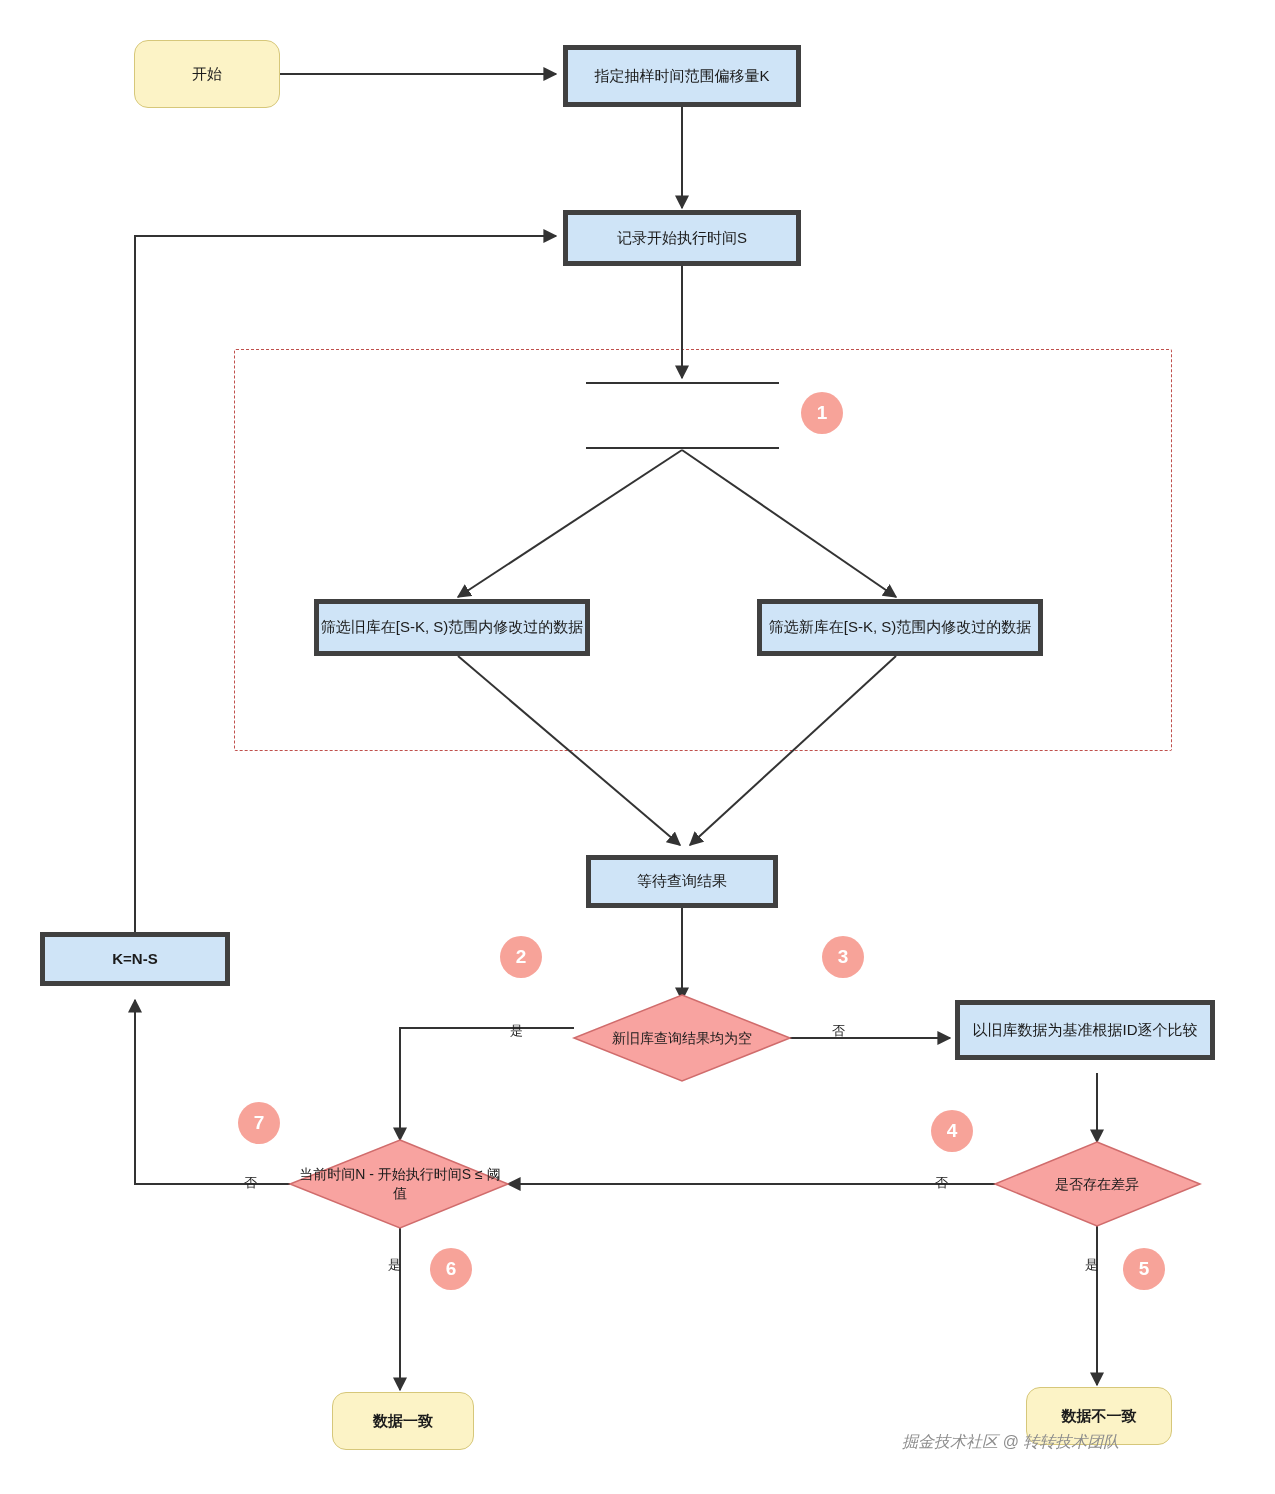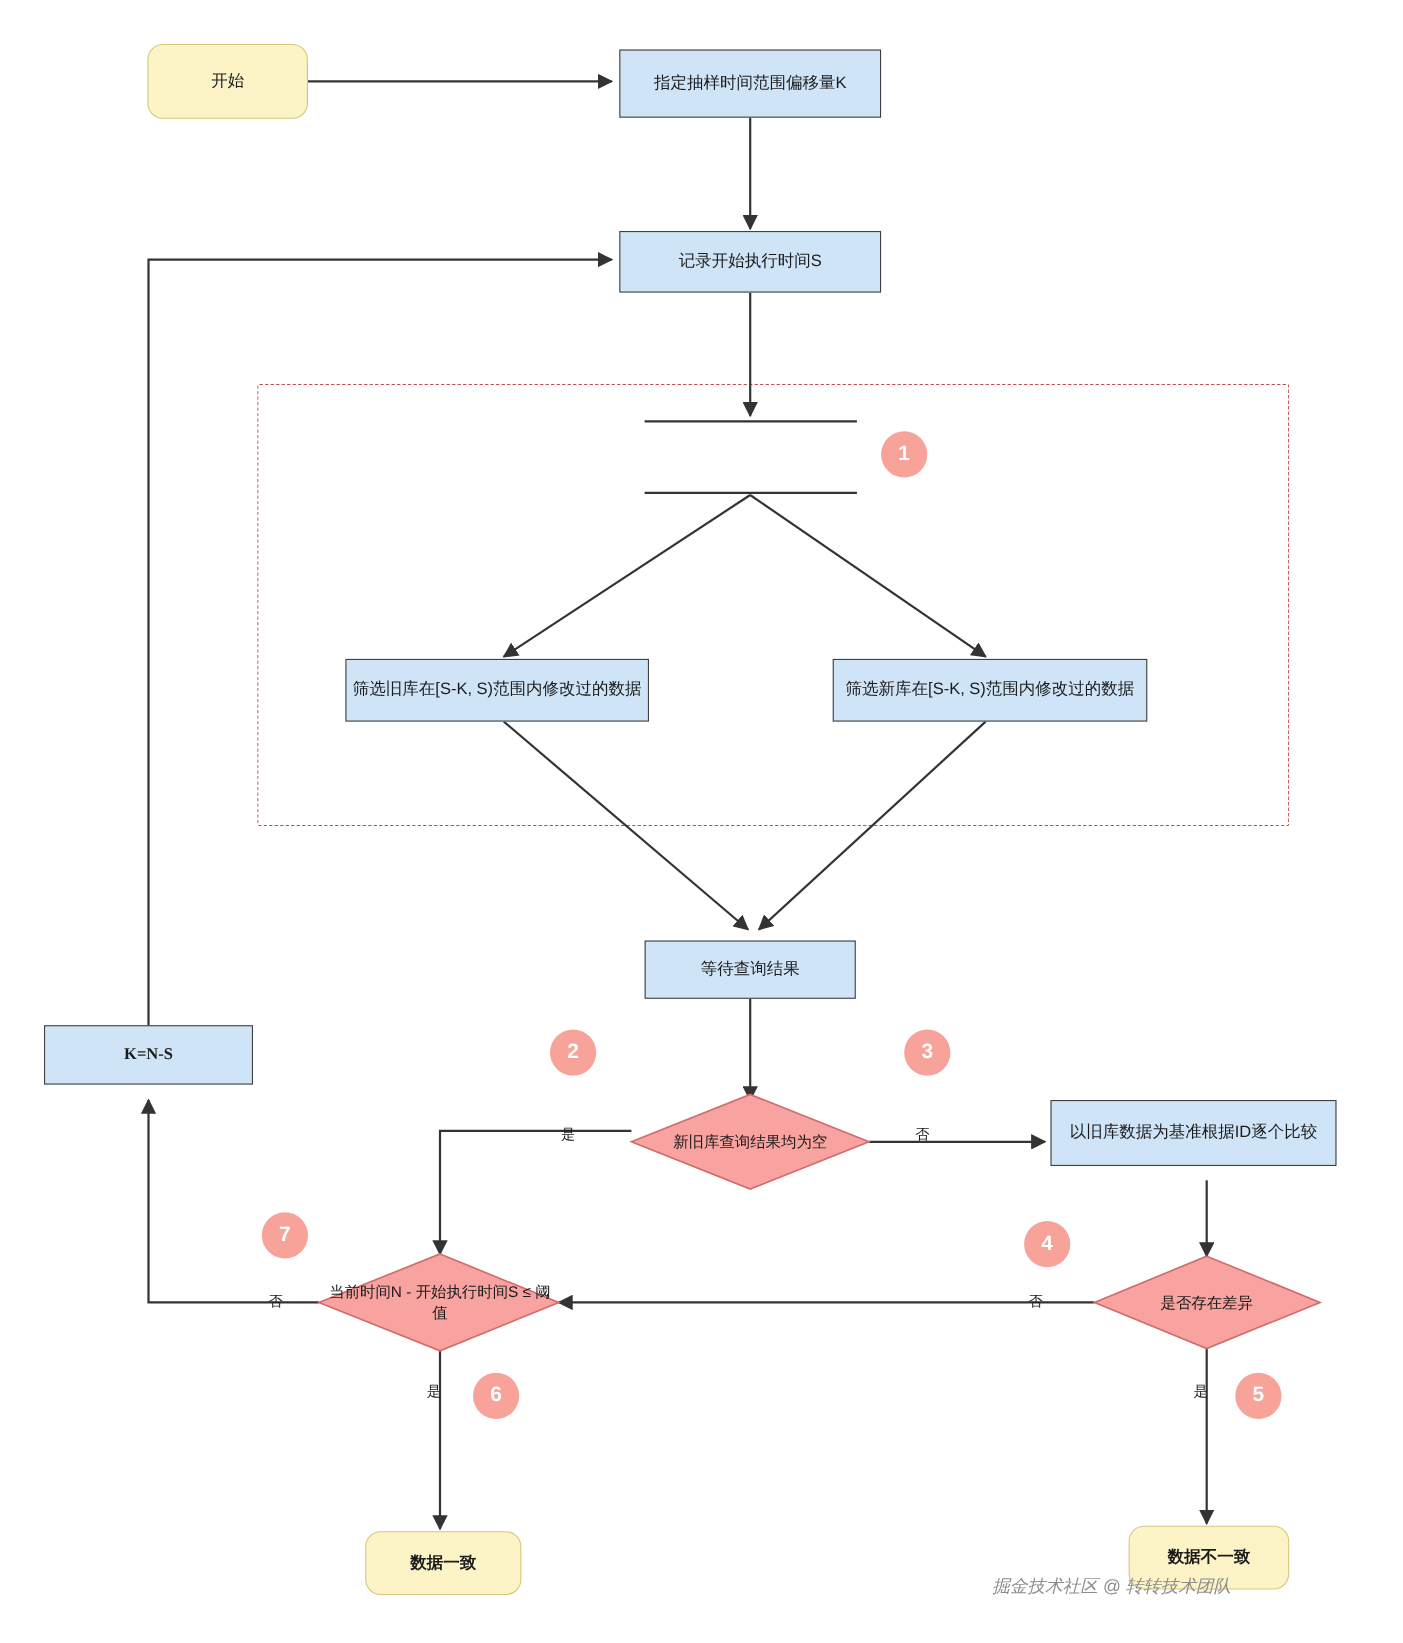--- a/index.html
+++ b/index.html
@@ -32,21 +32,21 @@
     display: flex;
     align-items: center;
     justify-content: center;
     text-align: center;
     font-size: 15px;
     line-height: 1.35;
     color: #1b1b1b;
   }
   .node.process {
     background: #cfe4f7;
-    border: 1px solid #404040;
+    border: 5px solid #404040;
   }
   .node.terminal {
     background: #fcf3c6;
     border: 1px solid #d6c77a;
     border-radius: 14px;
     font-weight: bold;
   }
   .node.decision-label {
     background: transparent;
     border: none;
@@ -189,21 +189,21 @@
   </div>
 
   <div class="node decision-label" style="left:1010px; top:1166px; width:174px; height:36px;">
     <span>是否存在差异</span>
   </div>
 
   <div class="node decision-label" style="left:298px; top:1156px; width:204px; height:56px;">
     <span>当前时间N - 开始执行时间S ≤ 阈值</span>
   </div>
 
-  <div class="node process" style="left:40px; top:932px; width:190px; height:54px; font-weight:bold;font-family:Liberation Serif, serif;">
+  <div class="node process" style="left:40px; top:932px; width:190px; height:54px; font-weight:bold;">
     <span>K=N-S</span>
   </div>
 
   <div class="node terminal" style="left:332px; top:1392px; width:142px; height:58px;align-items:center;">
     <span>数据一致</span>
   </div>
 
   <div class="node terminal" style="left:1026px; top:1387px; width:146px; height:58px;">
     <span>数据不一致</span>
   </div>

